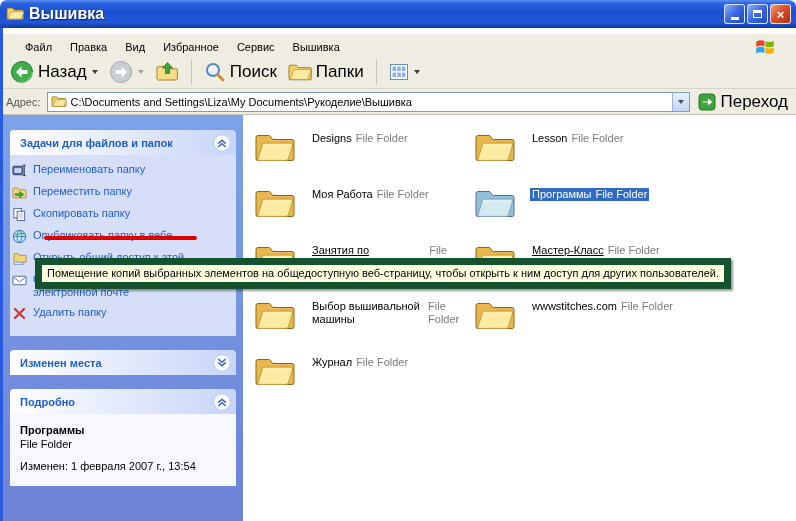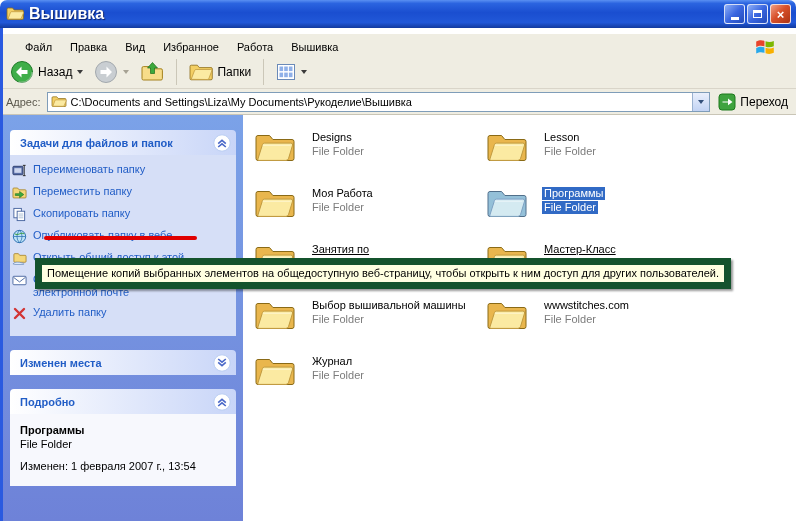--- a/index.html
+++ b/index.html
@@ -38,21 +38,21 @@
   .menu-item { padding:4px 9px; color:#000; }
   .winlogo { width:22px; height:22px; margin-right:4px; display:inline-flex; }
 
   
   .toolbar {
     position:absolute; top:55px; left:0; width:796px; height:34px;
     background:#efede2; border-bottom:1px solid #d9d5c9;
     display:flex; align-items:center; padding:0 6px; gap:3px;
   }
   .tb-btn { display:flex; align-items:center; gap:4px; padding:2px 4px; }
-  .tb-label { font-size:12px; }
+  .tb-label { font-size:17px; }
   .dd { width:0; height:0; border-left:3px solid transparent; border-right:3px solid transparent; border-top:4px solid #3a3a3a; margin-left:1px; }
   .dd.dis { border-top-color:#a6a294; }
   .tb-sep { width:1px; height:26px; background:#cbc7b8; margin:0 5px; }
   .tb-ic { display:inline-flex; }
 
   
   .addressbar {
     position:absolute; top:89px; left:0; width:796px; height:26px;
     background:#efede2; border-bottom:1px solid #c9c5b6;
     display:flex; align-items:center; padding:0 6px; gap:6px;
@@ -94,25 +94,25 @@
   .task-icon { width:15px; height:15px; flex:none; display:inline-flex; }
   .task-label { color:var(--task-link,#215DC6); line-height:13px; }
   .panel-body-details { background:#f7f8fd; padding:10px 10px 14px; }
   .det-name { font-weight:bold; margin-bottom:2px; }
   .det-type { margin-bottom:10px; }
 
   
   .content { flex:1; background:#fff; position:relative; }
   .col { position:absolute; top:13px; display:flex; flex-direction:column; }
   .col1 { left:10px; }
-  .col2 { left:242px; }
+  .col2 { left:230px; }
   .tile { height:56px; width:215px; display:flex; align-items:flex-start; }
   .tile-icon { width:44px; height:38px; flex:none; margin:1px 13px 0 0; display:inline-flex; }
   .tile-icon.sel { filter:hue-rotate(160deg) saturate(.45) brightness(1.0); }
-  .tile-text { display:flex; flex-direction:column; align-items:flex-start; margin-top:3px; }
+  .tile-text { display:flex; flex-direction:row; align-items:center; margin-top:3px; }
   .tile-name { line-height:13px; padding:0 2px; }
   .tile-name.ul { text-decoration:underline; }
   .tile-type { line-height:13px; color:#7c7c7c; padding:0 2px; margin-top:1px; }
   .tile.selected .tile-name, .tile.selected .tile-type { background:var(--selection,#316AC5); color:#fff; }
 
   
   .tooltip {
     position:absolute; left:35px; top:258px; z-index:40;
     background:var(--tooltip-bg,#FFFFE1); border:7px solid #14532d;
     padding:2px 5px 3px; white-space:nowrap; font-size:11px;
@@ -145,21 +145,21 @@
         </div>
     </div>
   </div>
 
   <div class="menubar">
     <div class="menu-items">
         <span class="menu-item">Файл</span>
         <span class="menu-item">Правка</span>
         <span class="menu-item">Вид</span>
         <span class="menu-item">Избранное</span>
-        <span class="menu-item">Работа</span>
+        <span class="menu-item">Сервис</span>
         <span class="menu-item">Вышивка</span>
       </div>
     <span class="winlogo">
       <svg viewBox="0 0 20 20" width="22" height="22">
           <path d="M2 5 C5 3.5 7 3.5 9.5 4.5 L9.5 9.5 C7 8.5 5 8.5 2 10 Z" fill="#E8442C"></path>
           <path d="M10.5 4.7 C13 5.7 15.5 5.7 18 4.5 L18 9.3 C15.5 10.5 13 10.5 10.5 9.7 Z" fill="#7DB700"></path>
           <path d="M2 11 C5 9.5 7 9.5 9.5 10.5 L9.5 15.5 C7 14.5 5 14.5 2 16 Z" fill="#28A8EA"></path>
           <path d="M10.5 10.7 C13 11.7 15.5 11.7 18 10.5 L18 15.3 C15.5 16.5 13 16.5 10.5 15.7 Z" fill="#F8B000"></path>
         </svg>
     </span>
@@ -190,20 +190,29 @@
       <span class="tb-ic">
         <svg viewBox="0 0 24 24" width="24" height="24">
             <path d="M2 8 q0-1.4 1.4-1.4 h5.6 l1.8 2.2 H21 q1.4 0 1.4 1.4 v8.4 q0 1.4-1.4 1.4 H3.4 Q2 20 2 18.6 Z" fill="#F7DD8A" stroke="#a5821f"></path>
             <path d="M12.5 2.5 l5 5.5 h-3 v5.5 h-4 V8 h-3 Z" fill="#3DA93D" stroke="#1d6e1d" stroke-width=".7"></path>
           </svg>
       </span>
     </div>
     <div class="tb-sep"></div>
     <div class="tb-btn">
       <span class="tb-ic">
+        <svg viewBox="0 0 22 22" width="22" height="22">
+            <circle cx="9" cy="9" r="6" fill="#eaf3fd" stroke="#5b86c2" stroke-width="2"></circle>
+            <path d="M13.6 13.6 L19 19" stroke="#c9952a" stroke-width="3" stroke-linecap="round"></path>
+          </svg>
+      </span>
+      <span class="tb-label">Поиск</span>
+    </div>
+    <div class="tb-btn">
+      <span class="tb-ic">
         <svg viewBox="0 0 24 20" width="24" height="20">
             <path d="M1 4.5 q0-1.3 1.3-1.3 h6 l2 2.4 H22 q1.3 0 1.3 1.3 v9.6 q0 1.3-1.3 1.3 H2.3 Q1 17.8 1 16.5 Z" fill="#F3CF64" stroke="#8a6a16" stroke-width=".8"></path>
             <path d="M2.2 17.3 L5.5 8.6 q.4-1.1 1.6-1.1 h14.6 q1.5 0 1.1 1.3 L20 16.2 q-.4 1.3-1.8 1.3 Z" fill="#FBEAA2" stroke="#c19a3f" stroke-width=".8"></path>
           </svg>
       </span>
       <span class="tb-label">Папки</span>
     </div>
     <div class="tb-sep"></div>
     <div class="tb-btn">
       <span class="tb-ic">

